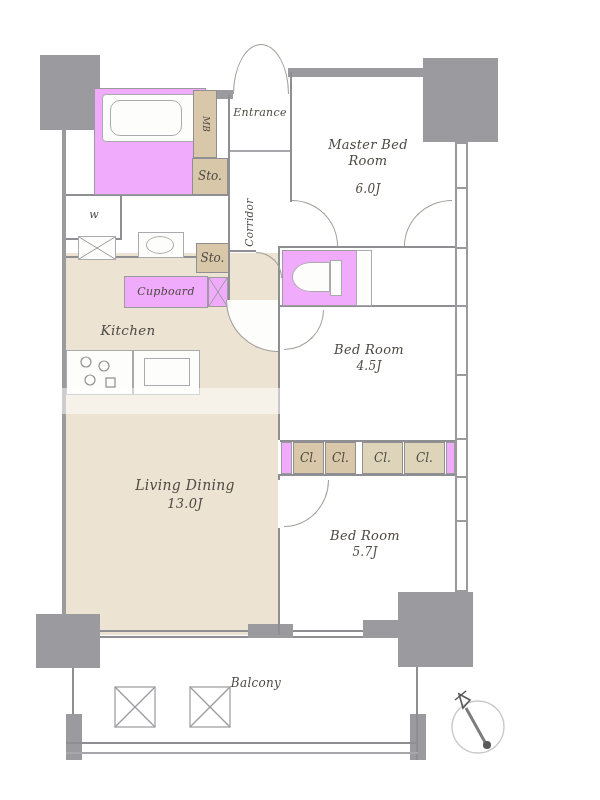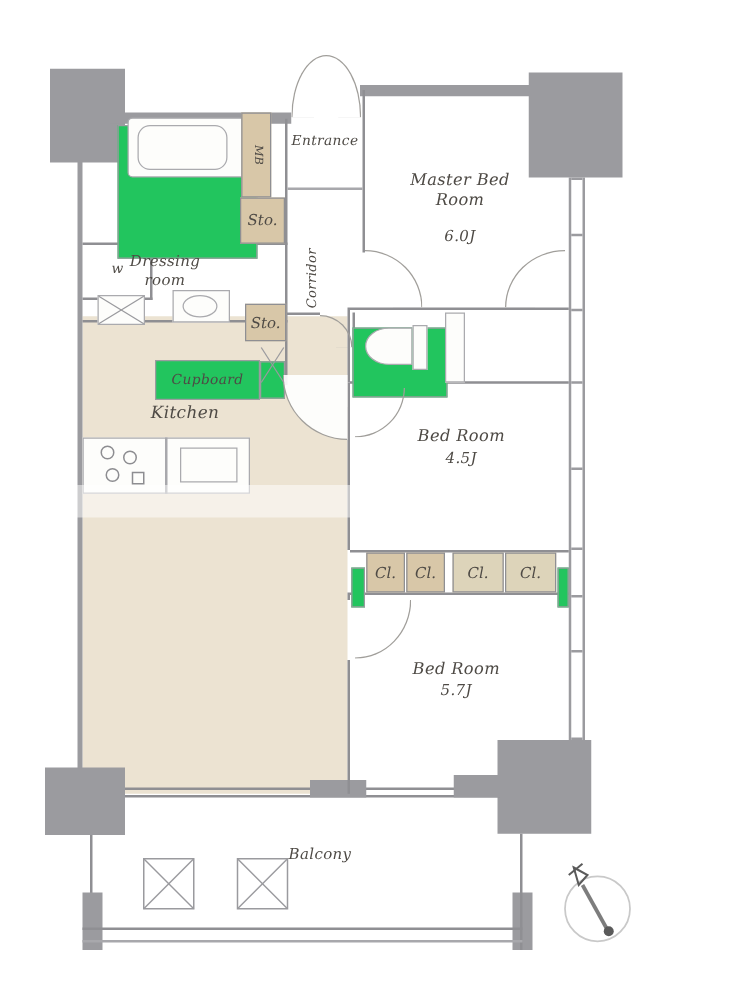--- a/index.html
+++ b/index.html
@@ -3,21 +3,21 @@
 <meta charset="utf-8">
 <style>
   html,body{margin:0;padding:0;background:#ffffff;}
   .plan{position:relative;width:600px;height:800px;background:#ffffff;overflow:hidden;
         font-family:"DejaVu Serif",serif;}
   .abs{position:absolute;}
   .wall{position:absolute;background:#9b9b9f;}
   .line{position:absolute;background:#8f8f93;}
   .thin{background:#a8a8ac;}
   .beige{position:absolute;background:#ece3d2;}
-  .whitebox{position:absolute;background:#22c55e;border:1px solid #9b9b9f;box-sizing:border-box;margin-top:12px;}
+  .whitebox{position:absolute;background:#f0abfc;border:1px solid #9b9b9f;box-sizing:border-box;}
   .fixture{position:absolute;background:#fdfdfb;border:1px solid #aaaaae;box-sizing:border-box;}
   .tan{position:absolute;background:#d8c7a8;border:1px solid #8f8f93;box-sizing:border-box;
        display:flex;align-items:center;justify-content:center;text-align:center;
        color:#4e4a45;font-style:italic;font-size:12px;line-height:1.05;}
   .tan2{background:#ddd4ba;}
   .room-label{position:absolute;color:#4e4a45;font-style:italic;text-align:center;
        font-size:13px;line-height:1.25;letter-spacing:.3px;}
   .size-label{font-size:12px;margin-top:1px;}
   .arc{position:absolute;border:1.4px solid #a09e9a;box-sizing:border-box;background:transparent;}
   .arc.top{border-radius:50% 50% 0 0 / 100% 100% 0 0;border-bottom:none;}
@@ -167,40 +167,43 @@
     </g>
     <g>
       <circle cx="478" cy="727" r="26" stroke="#c9c9c9" fill="none" stroke-width="1.4"></circle>
       <line x1="466" y1="708" x2="486" y2="744" stroke="#7d7d7d" stroke-width="3"></line>
       <circle cx="487" cy="745" r="4" fill="#5a5a5a"></circle>
       <polygon points="459,694 470,700 463,708" fill="none" stroke="#5a5a5a" stroke-width="1.6"></polygon>
       <line x1="455" y1="700" x2="466" y2="691" stroke="#5a5a5a" stroke-width="1.6"></line>
     </g>
   </svg>
 
-  <div class="room-label" style="left:88px;top:202px;width:88px;font-size:12px">Dressing room</div>
   <div class="room-label" style="left:80px;top:208px;width:28px;font-size:11px">w</div>
   <div class="room-label" style="left:220px;top:106px;width:80px;font-size:11px">Entrance</div>
   <div class="room-label" style="left:205px;top:216px;width:90px;font-size:10.5px;transform:rotate(-90deg)">Corridor</div>
 
   <div class="room-label" style="left:298px;top:125px;width:140px">
     <div style="width:110px;margin:12px auto">Master Bed Room</div>
     <div class="size-label">6.0J</div>
   </div>
 
   <div class="room-label" style="left:310px;top:342px;width:118px">
     <div>Bed Room</div>
     <div class="size-label">4.5J</div>
   </div>
 
   <div class="room-label" style="left:306px;top:528px;width:118px">
     <div>Bed Room</div>
     <div class="size-label">5.7J</div>
   </div>
 
-  <div class="room-label" style="left:106px;top:322px;width:84px;font-size:13.5px">Kitchen</div>
-
+  <div class="room-label" style="left:86px;top:322px;width:84px;font-size:13.5px">Kitchen</div>
+
+  <div class="room-label" style="left:118px;top:477px;width:134px;font-size:14px">
+    <div>Living Dining</div>
+    <div class="size-label" style="font-size:13px">13.0J</div>
+  </div>
 
   <div class="room-label" style="left:214px;top:676px;width:84px;font-size:12px">Balcony</div>
 
   <div class="abs" style="left:60px;top:388px;width:220px;height:26px;background:rgba(255,255,255,.5);z-index:55"></div>
 
 </div>
 
 </body></html>

